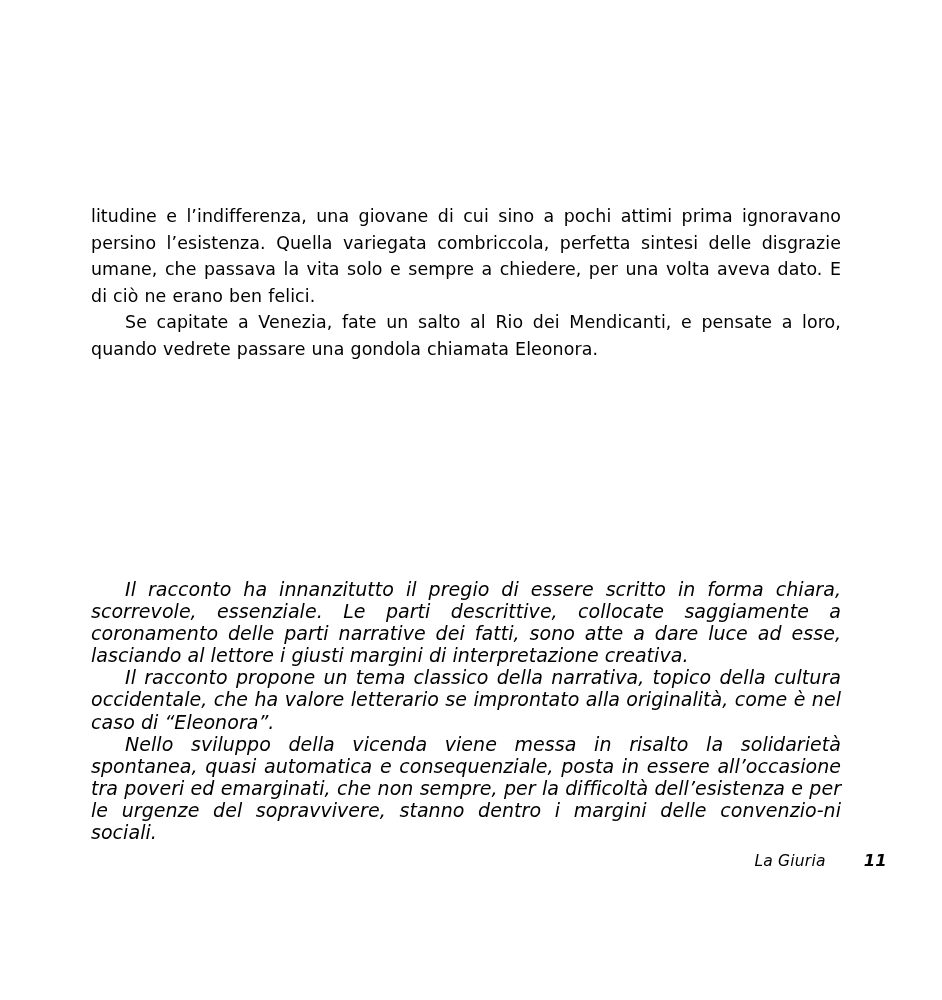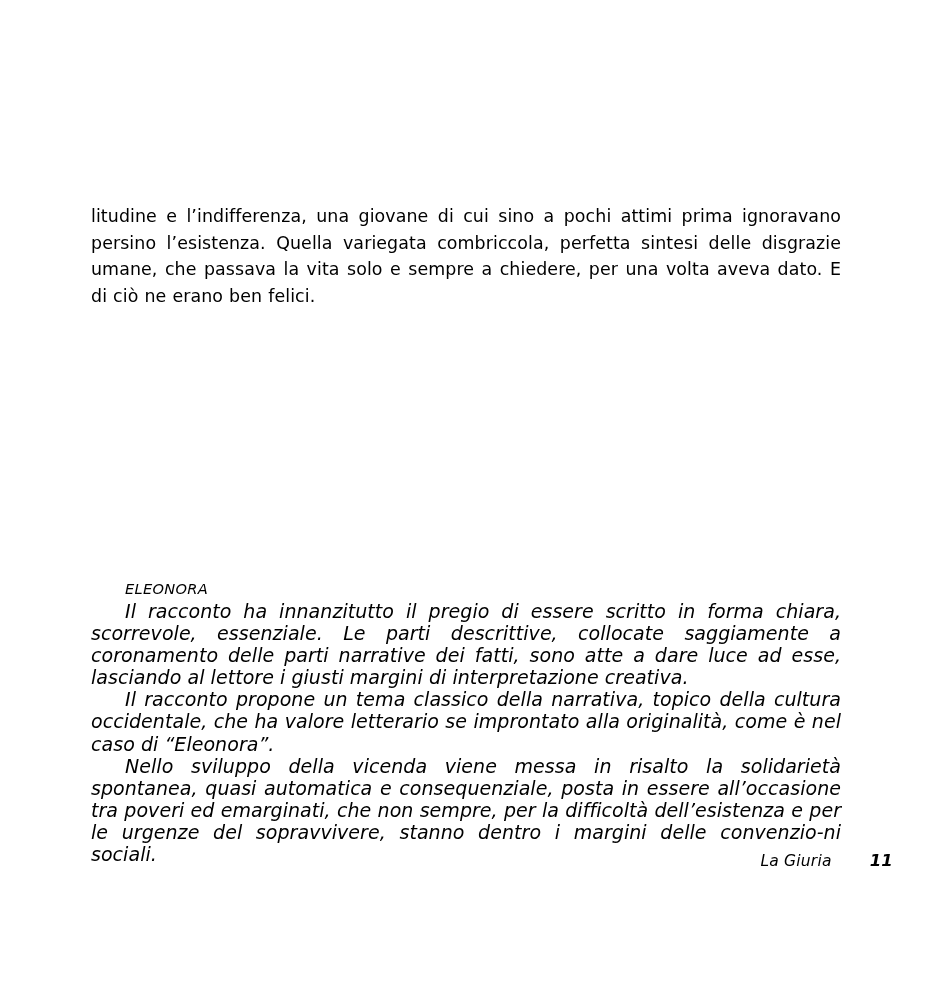--- a/index.html
+++ b/index.html
@@ -67,21 +67,21 @@
     font-size: 19px;
     line-height: 22.1px;
     text-align: justify;
     text-indent: 34px;
     letter-spacing: 0.05px;
   }
 
   
   .footer {
     position: absolute;
-    left: 85px;
+    left: 79px;
     top: 851px;
     width: 808px;
     display: flex;
     justify-content: flex-end;
     align-items: baseline;
     font-style: italic;
     font-size: 15.5px;
   }
   .footer .signature {
     letter-spacing: 0.2px;
@@ -95,24 +95,24 @@
     text-align: center;
   }
 </style>
 </head>
 <body>
 
 <div class="page">
 
   <div class="body-block">
     <p>litudine e l’indifferenza, una giovane di cui sino a pochi attimi prima ignoravano persino l’esistenza. Quella variegata combriccola, perfetta sintesi delle disgrazie umane, che passava la vita solo e sempre a chiedere, per una volta aveva dato. E  di ciò ne erano ben felici.</p>
+    <p class="indent last-para">Se capitate a Venezia, fate un salto al Rio dei Mendicanti, e pensate a loro, quando vedrete passare una gondola chiamata Eleonora.</p>
   </div>
 
   <div class="jury-block">
-    <p class="jury-title">ELEONORA</p>
     <p class="para">Il racconto ha innanzitutto il pregio di essere scritto in forma chiara, scorrevole, essenziale. Le parti descrittive, collocate saggiamente a coronamento delle parti narrative dei fatti, sono atte a dare luce ad esse, lasciando al lettore i giusti margini di interpretazione creativa.</p>
     <p class="para">Il racconto propone un tema classico della narrativa, topico della cultura occidentale, che ha valore letterario se improntato alla originalità, come è nel caso di “Eleonora”.</p>
     <p class="para">Nello sviluppo della vicenda viene messa in risalto la solidarietà spontanea, quasi automatica e consequenziale, posta in essere all’occasione tra poveri ed emarginati, che non sempre, per la difficoltà dell’esistenza e per le urgenze del sopravvivere, stanno dentro i margini delle convenzio-ni sociali.</p>
   </div>
 
   <div class="footer">
     <span class="signature">La Giuria</span>
     <span class="page-number">11</span>
   </div>
 

